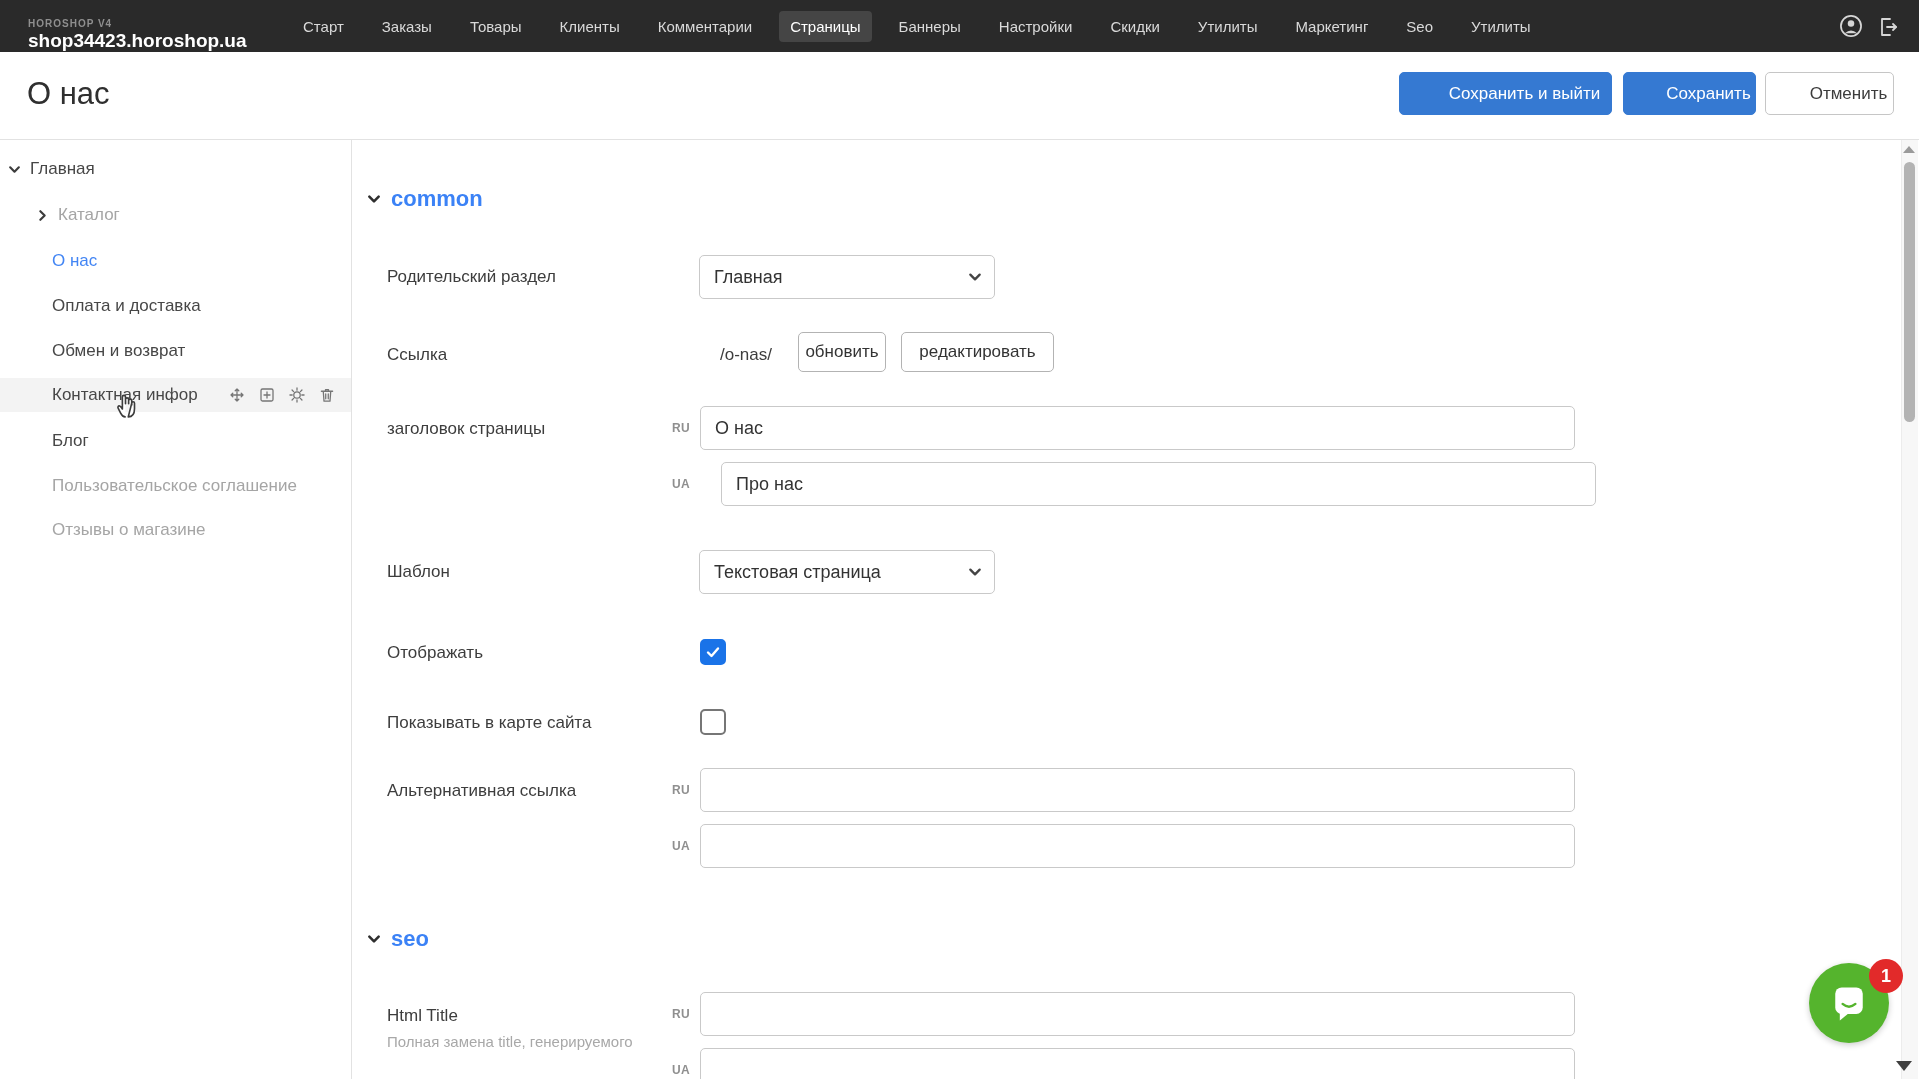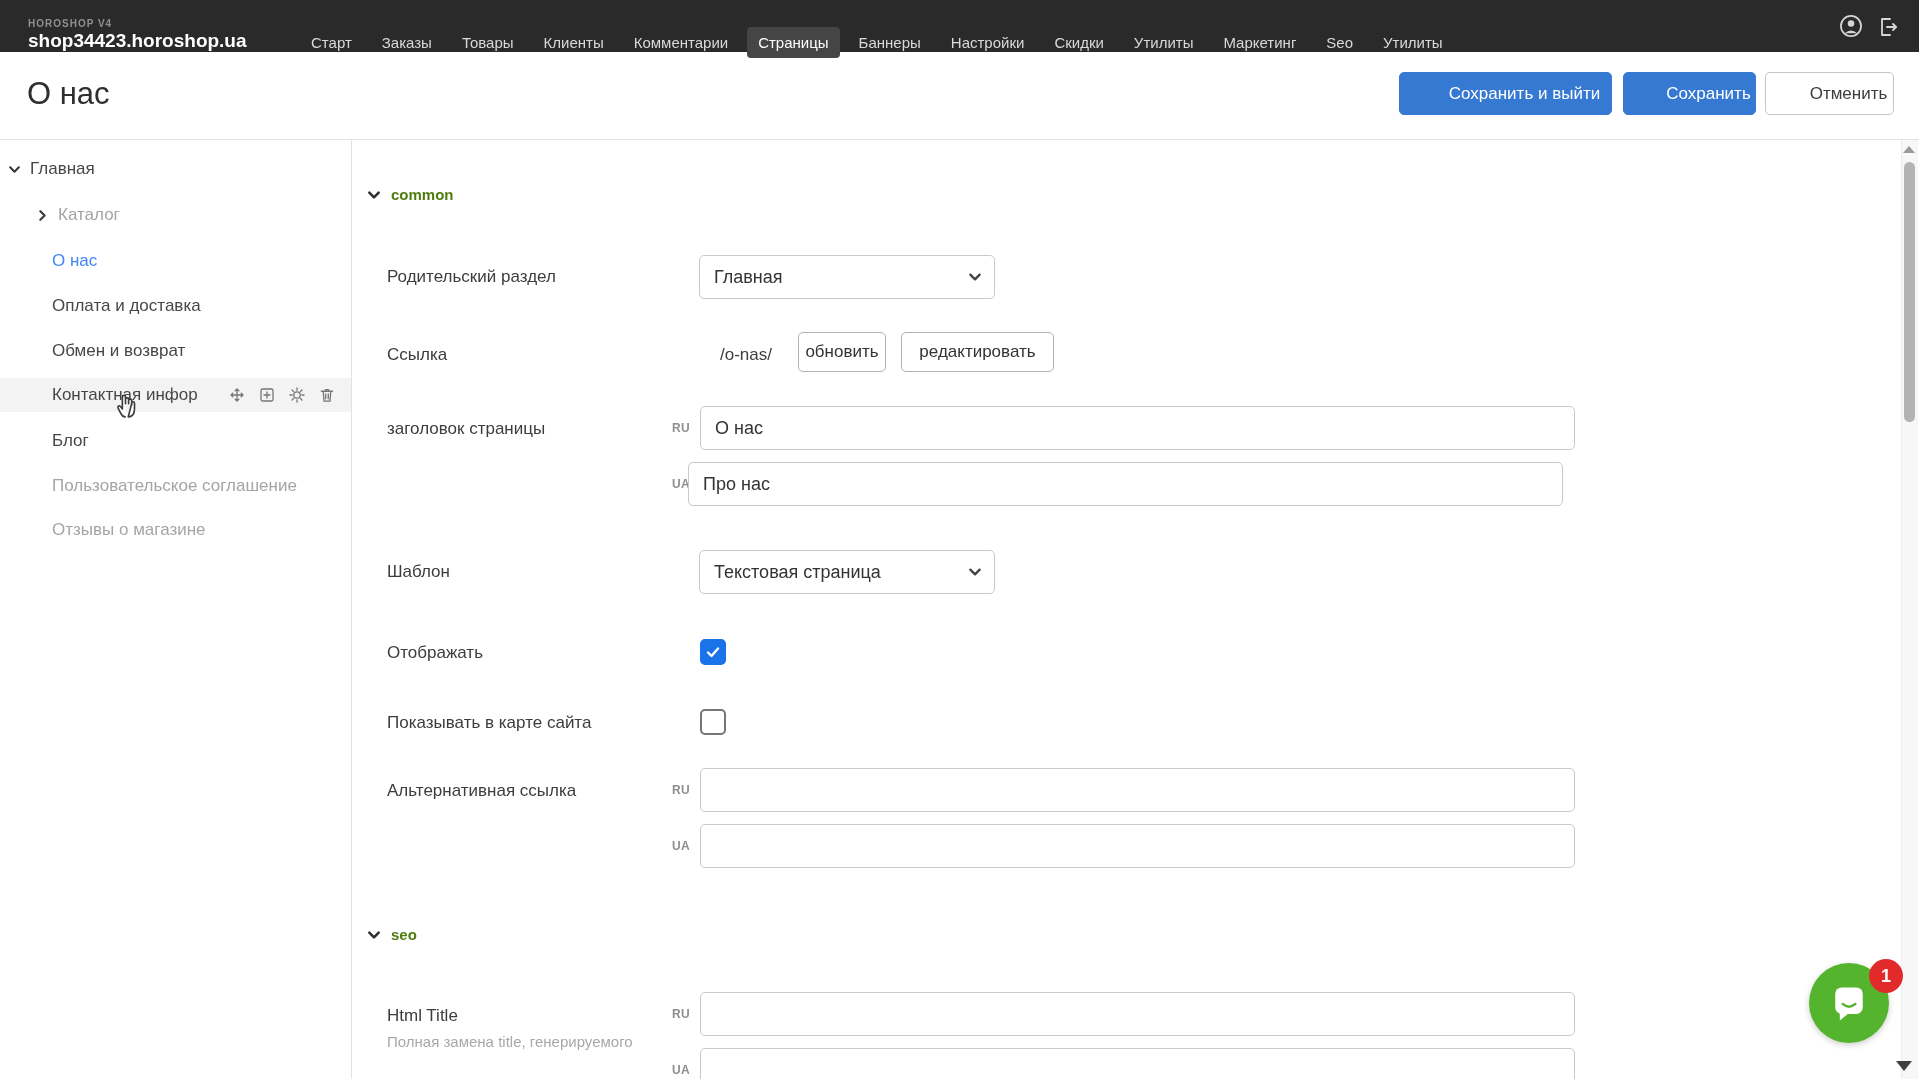--- a/index.html
+++ b/index.html
@@ -5,21 +5,21 @@
   html,body{margin:0;padding:0;width:1919px;height:1079px;overflow:hidden;
     font-family:"Liberation Sans","DejaVu Sans",sans-serif;background:#fff;}
   .abs{position:absolute;}
   .page{position:relative;width:1919px;height:1079px;background:#fff;}
 
   
   .topbar{position:absolute;left:0;top:0;width:1919px;height:52px;background:#2a2a2a;}
   .brand{position:absolute;left:28px;top:18px;color:#fff;}
   .brand-small{font-size:10px;font-weight:700;letter-spacing:1px;color:#8f8f8f;}
   .brand-main{font-size:19px;font-weight:700;color:#fff;margin-top:1px;}
-  .nav{position:absolute;left:300px;top:0;height:52px;display:flex;align-items:center;gap:8px;margin-top:16px;}
+  .nav{position:absolute;left:292px;top:0;height:52px;display:flex;align-items:center;gap:16px;}
   .nav-item{color:#d9d9d9;font-size:15px;font-weight:500;padding:7px 11px;border-radius:4px;cursor:pointer;white-space:nowrap;}
   .nav-item.active{background:#454545;color:#fff;}
   .topicon{position:absolute;cursor:pointer;}
 
   
   .pagetitle{position:absolute;left:27px;top:76px;font-size:31px;color:#2f2f2f;}
   .btn{position:absolute;box-sizing:border-box;border-radius:5px;font-size:17px;display:flex;align-items:center;justify-content:center;cursor:pointer;font-family:inherit;padding-left:44px;}
   .btn-blue{background:#3579d2;color:#fff;border:1px solid #3579d2;}
   .btn-white{background:#fff;color:#3c3c3c;border:1px solid #c6c6c6;}
 
@@ -29,21 +29,21 @@
   
   .titem{position:absolute;height:34px;display:flex;align-items:center;gap:9px;font-size:17px;color:#474747;cursor:pointer;white-space:nowrap;}
   .titem .lbl{line-height:34px;}
   .muted{color:#a5a5a5;}
   .active-link{color:#4285f4;}
   .hoverrow{position:absolute;left:0;top:378px;width:351px;height:34px;background:#f3f3f3;}
   .rowicons{position:absolute;top:386px;display:flex;gap:12px;color:#757575;}
   .rowicons .ric{width:18px;height:18px;cursor:pointer;}
 
   
-  .section-h{position:absolute;display:flex;align-items:center;gap:10px;font-size:15px;font-weight:700;color:#4d7c0f;cursor:pointer;}
+  .section-h{position:absolute;display:flex;align-items:center;gap:10px;font-size:22px;font-weight:700;color:#3b82f6;cursor:pointer;}
   .flabel{position:absolute;font-size:17px;color:#3d3d3d;line-height:28px;white-space:nowrap;}
   .fhint{position:absolute;font-size:15px;color:#a8a8a8;line-height:20px;white-space:nowrap;}
   .lang{position:absolute;font-size:12px;font-weight:700;color:#8f8f8f;letter-spacing:.3px;}
   .tinput{position:absolute;box-sizing:border-box;width:875px;height:44px;border:1px solid #c9c9c9;border-radius:5px;
     font-size:18px;color:#333;padding:0 14px;background:#fff;font-family:inherit;outline:none;}
   .selectbox{position:absolute;box-sizing:border-box;width:296px;height:44px;border:1px solid #c9c9c9;border-radius:5px;
     display:flex;align-items:center;justify-content:space-between;padding:0 12px 0 14px;font-size:18px;color:#333;background:#fff;cursor:pointer;}
   .btn-small{position:absolute;box-sizing:border-box;height:40px;border:1px solid #b3b3b3;border-radius:5px;background:#fff;
     font-size:17px;color:#333;display:flex;align-items:center;justify-content:center;cursor:pointer;font-family:inherit;}
   .linkpath{position:absolute;font-size:17px;color:#3d3d3d;line-height:28px;}
@@ -207,21 +207,21 @@
 
   <div class="flabel" style="left:387px;top:341px;">Ссылка</div>
   <div class="linkpath" style="left:720px;top:341px;">/o-nas/</div>
   <button class="btn-small" style="left:798px;top:332px;width:88px;">обновить</button>
   <button class="btn-small" style="left:901px;top:332px;width:153px;">редактировать</button>
 
   <div class="flabel" style="left:387px;top:415px;">заголовок страницы</div>
   <div class="lang" style="left:672px;top:421px;">RU</div>
   <input class="tinput" style="left: 700px; top: 406px;" value="О нас">
   <div class="lang" style="left:672px;top:477px;">UA</div>
-  <input class="tinput" style="left: 688px; top: 462px;" value="Про нас">
+  <input class="tinput" style="left: 721px; top: 462px;" value="Про нас">
 
   <div class="flabel" style="left:387px;top:558px;">Шаблон</div>
   <div class="selectbox" style="left:699px;top:550px;">
     <span>Текстовая страница</span>
     <svg width="14" height="14" viewBox="0 0 12 12" fill="none" stroke="#444" stroke-width="2" stroke-linecap="round" stroke-linejoin="round">
         <polyline points="2,4 6,8 10,4"></polyline>
       </svg>
   </div>
 
   <div class="flabel" style="left:387px;top:639px;">Отображать</div>

